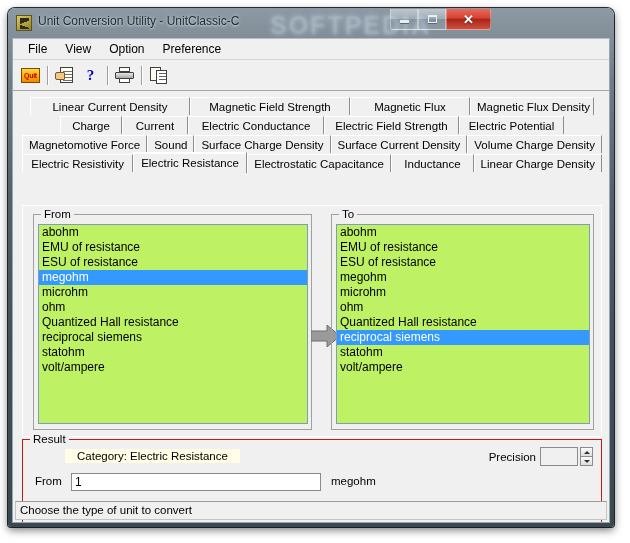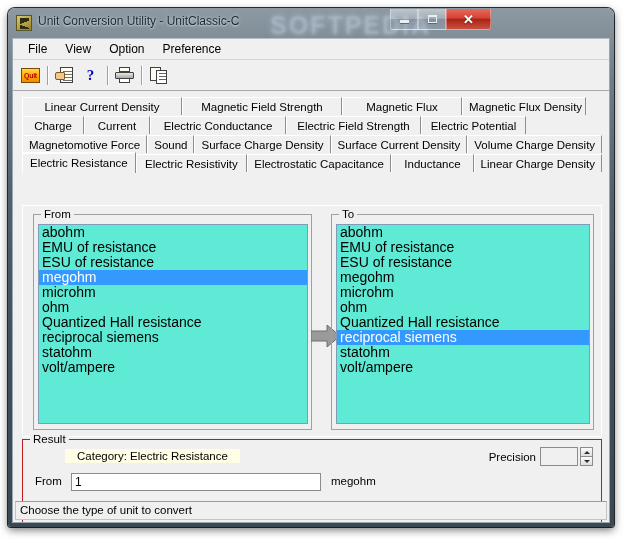--- a/index.html
+++ b/index.html
@@ -296,20 +296,21 @@
   #tabs-area {
     position: absolute;
     left: 9px; top: 57px;
     width: 580px;
     height: 110px;
   }
   .tab-row {
     display: flex;
     height: 19px;
     align-items: flex-end;
+    justify-content: center;
   }
   .tab {
     height: 18px;
     line-height: 18px;
     font-size: 11.5px;
     color: #000000;
     padding: 0 6px;
     background: #f0f0f0;
     border: 1px solid #ffffff;
     border-right-color: #8d8d8d;
@@ -359,25 +360,25 @@
     font-size: 11.5px;
     color: #000000;
   }
 
   #gb-from { left: 10px; top: 8px; width: 279px; height: 216px; }
   #gb-to   { left: 308px; top: 8px; width: 263px; height: 216px; }
 
   .listbox {
     position: absolute;
     left: 4px; top: 9px;
-    background: #5eead4;
+    background: #bef264;
     border: 1px solid #7f9db9;
     box-sizing: border-box;
     overflow: hidden;
-    font-size: 14px;
+    font-size: 12px;
   }
   #lb-from { width: 270px; height: 200px; }
   #lb-to   { width: 254px; height: 200px; }
   .lb-item {
     height: 15px;
     line-height: 15px;
     padding-left: 3px;
     color: #000000;
     white-space: nowrap;
     cursor: default;
@@ -604,22 +605,22 @@
 
         <div class="tab-row">
           <div class="tab" style="width:140px">Magnetomotive Force</div>
           <div class="tab" style="width:62px">Sound</div>
           <div class="tab" style="width:150px">Surface Charge Density</div>
           <div class="tab" style="width:153px">Surface Current Density</div>
           <div class="tab" style="width:148px">Volume Charge Density</div>
         </div>
 
         <div class="tab-row">
+          <div class="tab" style="width:125px">Electric Resistivity</div>
           <div class="tab active" style="width:128px">Electric Resistance</div>
-          <div class="tab" style="width:125px">Electric Resistivity</div>
           <div class="tab" style="width:163px">Electrostatic Capacitance</div>
           <div class="tab" style="width:92px">Inductance</div>
           <div class="tab" style="width:143px">Linear Charge Density</div>
         </div>
 
       </div>
 
       <div id="tab-panel">
 
         <div class="groupbox" id="gb-from">

